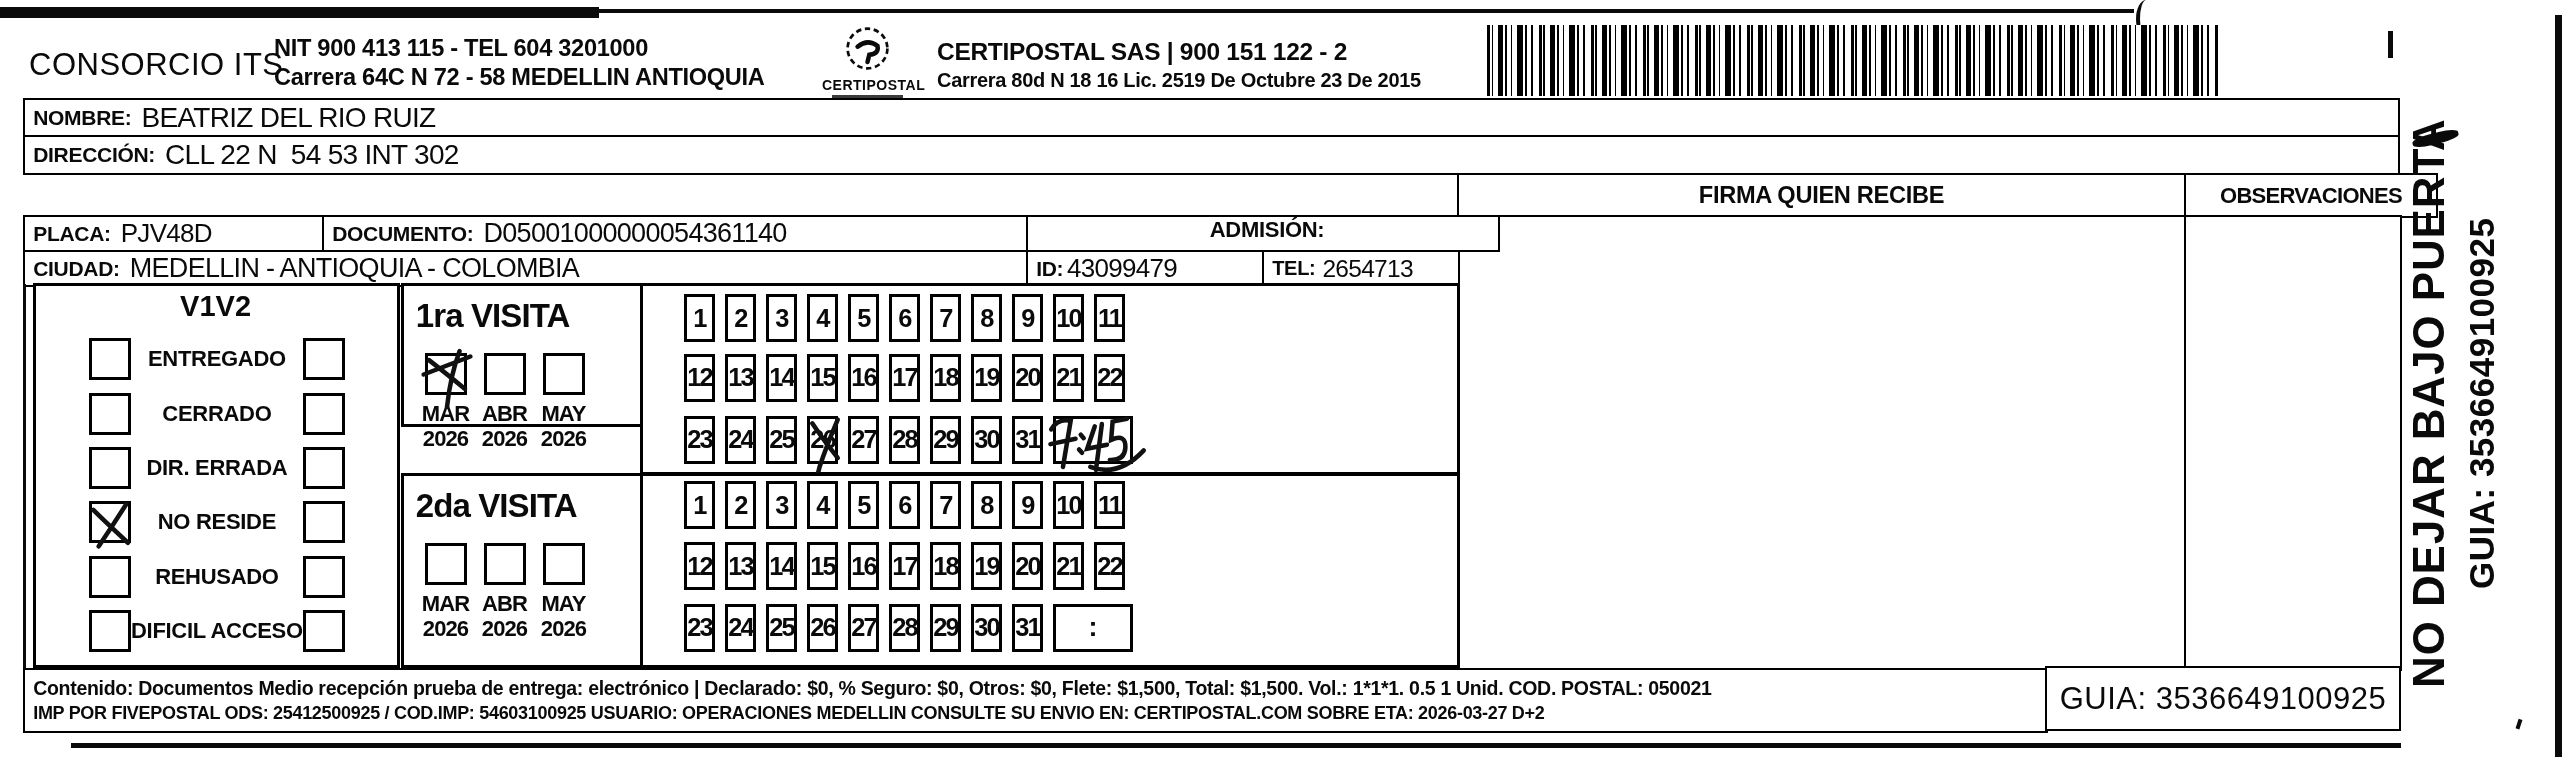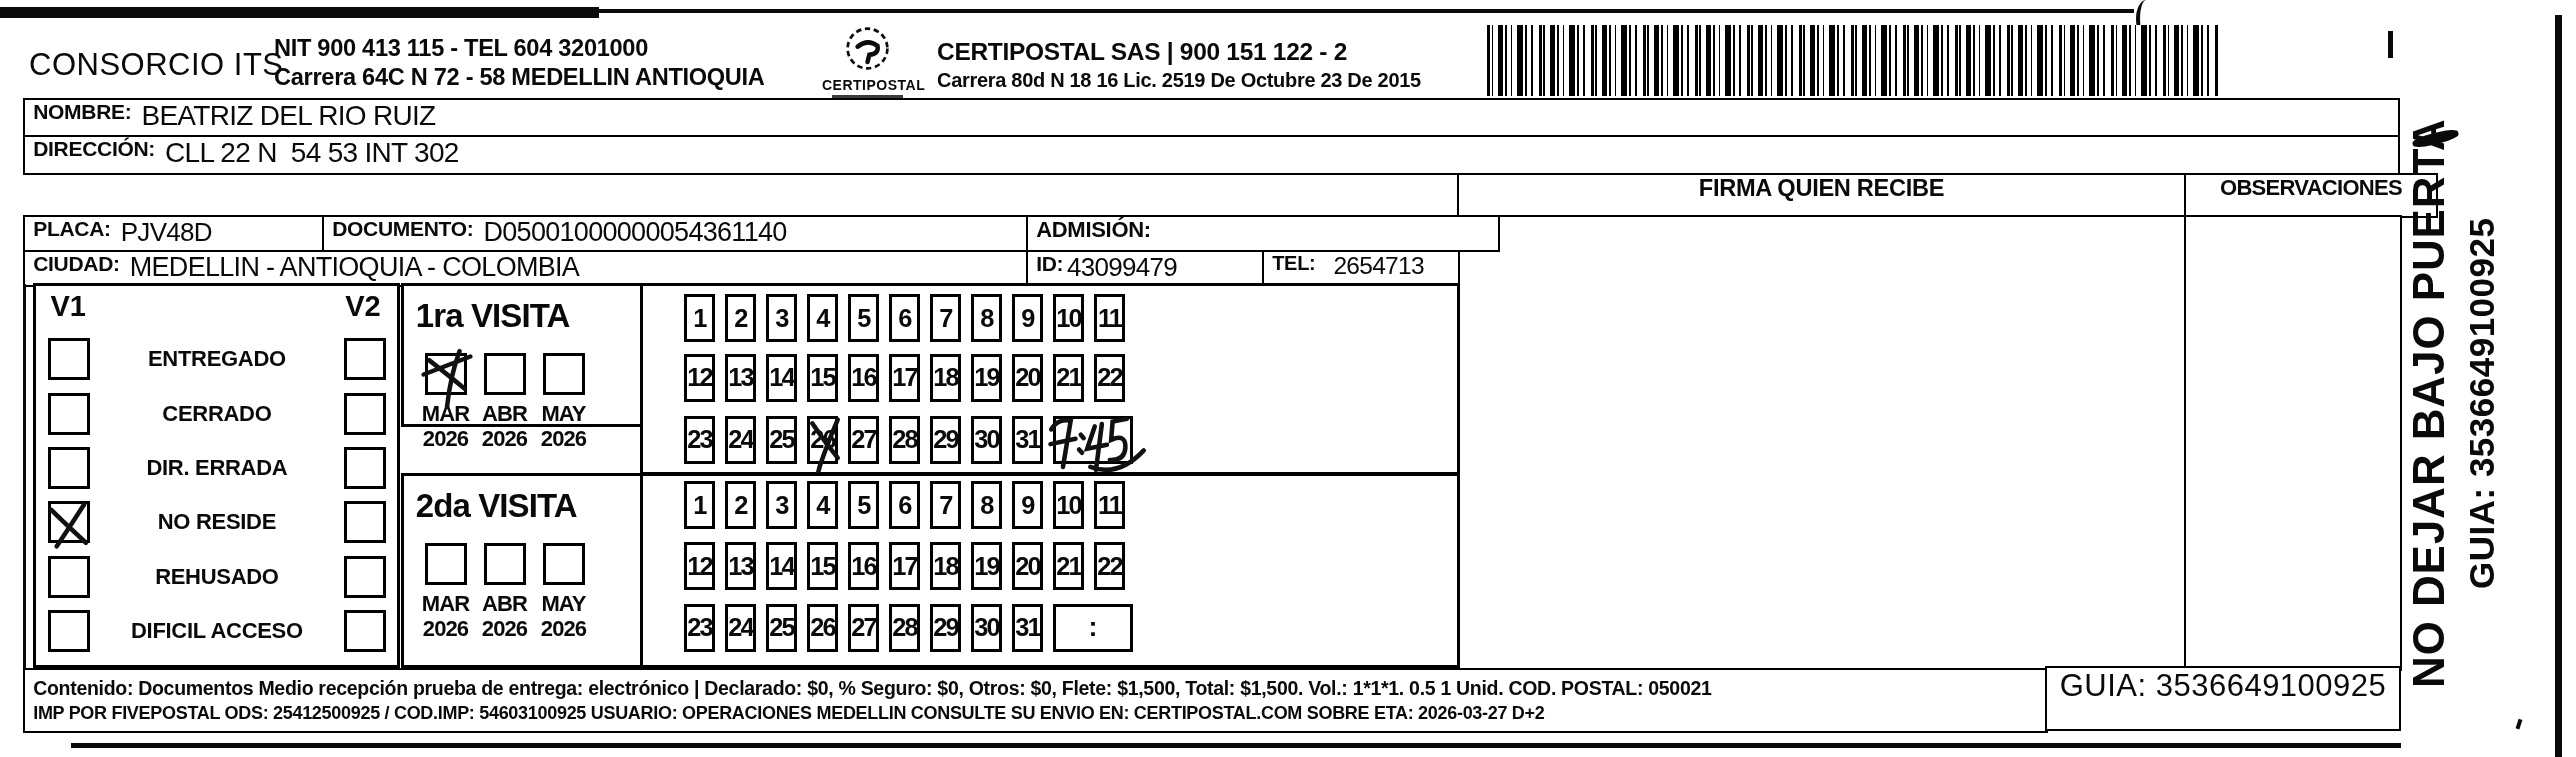--- a/index.html
+++ b/index.html
@@ -1,21 +1,21 @@
 <!DOCTYPE html>
 <html style="font-size:14.5px"><head>
 <meta charset="utf-8">
 <style>
   html,body{margin:0;padding:0;background:#fff;}
   #scan{position:relative;width:2576px;height:757px;background:#fff;color:#0a0a0a;
         font-family:"Liberation Sans",sans-serif;overflow:hidden;}
   .abs{position:absolute;}
   .ink{background:#0a0a0a;}
   .cell{position:absolute;border:2.7px solid #000;background:#fff;box-sizing:border-box;
-        display:flex;padding-left:8.2px;gap:10px;white-space:nowrap;overflow:visible;}
+        display:flex;align-items:center;padding-left:8.2px;gap:10px;white-space:nowrap;overflow:visible;}
   .b4{border-width:3.6px;}
   .lbl{font-weight:bold;letter-spacing:-0.3px;}
   .val{white-space:pre;letter-spacing:-0.7px;}
   .fs20{font-size:18px}.fs21{font-size:19.5px}.fs22{font-size:20px}.fs23{font-size:21px}
   .fs24{font-size:22px}.fs26{font-size:23.6px}.fs27{font-size:24.5px}.fs29{font-size:26px}
   .fs30{font-size:27px}.fs31{font-size:28px}.fs34{font-size:31px}
   .center{justify-content:center;padding-left:0;}
   
   #status-panel{display:flex;flex-direction:column;}
   #status-head{display:flex;justify-content:space-between;padding:3.6px 16.3px 0 14.5px;
@@ -130,21 +130,21 @@
   </div>
 
   <div class="cell" style="left:23px;top:250px;width:1006px;height:37px;">
     <span class="lbl fs23">CIUDAD:</span>
     <span class="val fs30">MEDELLIN - ANTIOQUIA - COLOMBIA</span>
   </div>
   <div class="cell" style="left:1026px;top:250px;width:239px;height:37px;gap:3.6px;">
     <span class="lbl fs23">ID:</span>
     <span class="val fs29">43099479</span>
   </div>
-  <div class="cell" style="left:1262px;top:250px;width:198px;height:37px;gap:18px;">
+  <div class="cell" style="left:1262px;top:250px;width:198px;height:37px;gap:7px;">
     <span class="lbl fs22">TEL:</span>
     <span class="val fs27">2654713</span>
   </div>
 
   <div class="abs ink" style="left:23px;top:284px;width:2.7px;height:387px;"></div>
 
   <div id="status-panel" class="cell b4" style="left:33px;top:283px;width:367px;height:385px;padding:0;">
     <div id="status-head">
       <span>V1</span>
       <span>V2</span>

